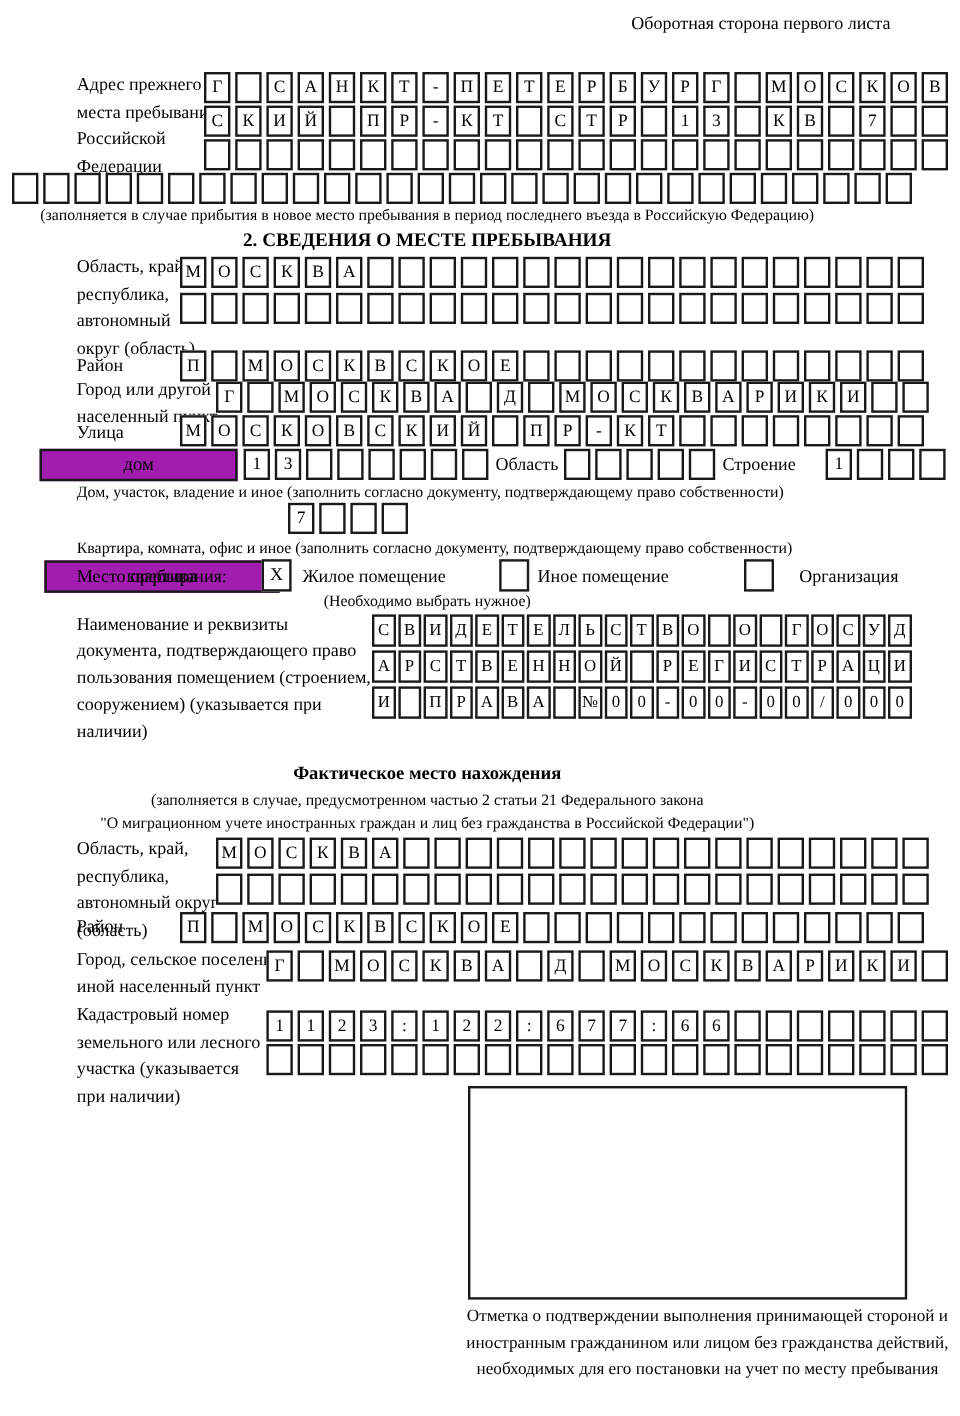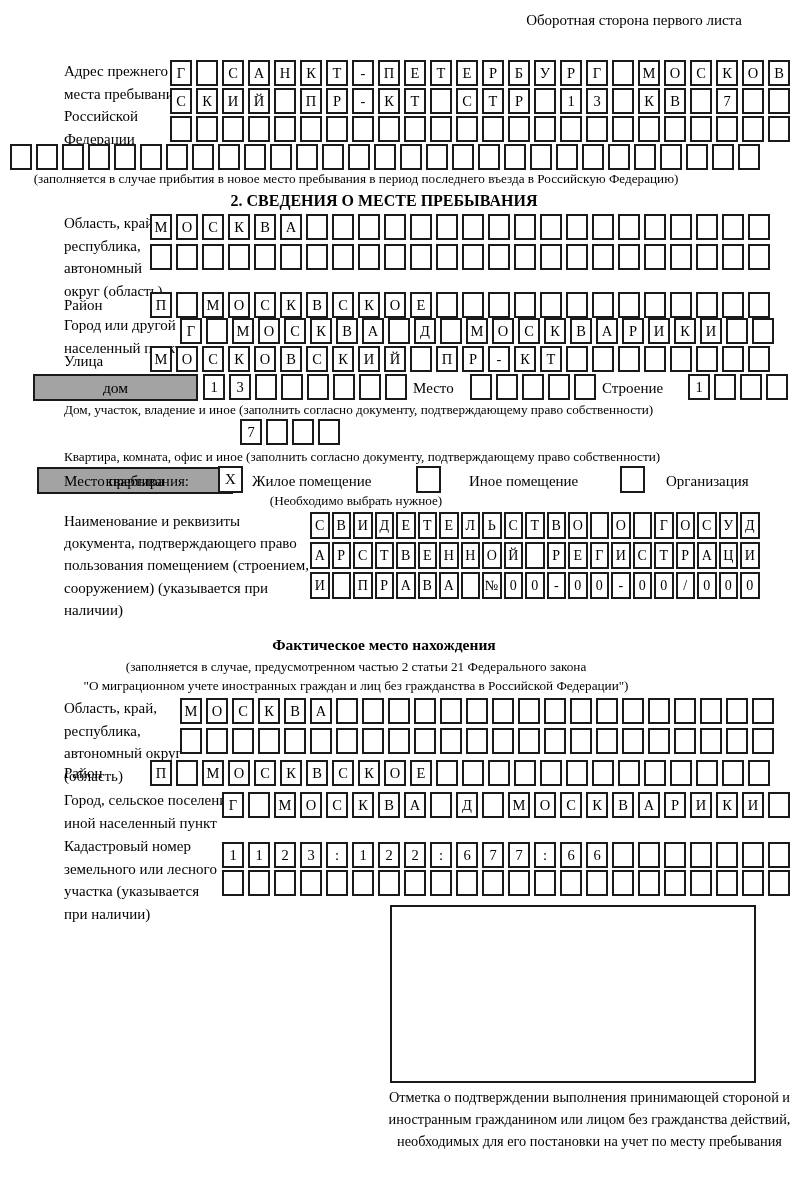--- a/index.html
+++ b/index.html
@@ -2,28 +2,28 @@
 <html><head>
 <meta charset="utf-8">
 <style>
   html,body{margin:0;padding:0;background:#fff;}
   .page{position:relative;width:800px;height:1180px;background:#fff;
         font-family:"Liberation Serif","DejaVu Serif",serif;color:#000;overflow:hidden;}
   .abs{position:absolute;}
   .label{font-size:15px;line-height:1.5;}
   .note{font-size:13.2px;}
   .center{text-align:center;width:712px;left:0;}
-  .title{font-weight:bold;font-size:16px;padding-left:28px;}
+  .title{font-weight:bold;font-size:16px;}
   .boxrow{position:absolute;display:flex;gap:4px;}
   .cell{flex:none;width:22px;height:26px;border:2px solid #1a1a1a;box-sizing:border-box;
         display:flex;align-items:center;justify-content:center;font-size:14.5px;background:#fff;}
   .boxrow.small{gap:2px;}
   .boxrow.small .cell{width:19.5px;height:27px;font-size:14px;}
   .bigbox{position:absolute;border:2px solid #1a1a1a;box-sizing:border-box;height:27px;
-        display:flex;align-items:center;justify-content:center;font-size:15.5px;background:#a3a3a3;}
+        display:flex;align-items:center;justify-content:center;font-size:15.5px;background:#a21caf;}
   .cbox{position:absolute;width:25px;height:27px;border:2px solid #1a1a1a;box-sizing:border-box;
         display:flex;align-items:center;justify-content:center;font-size:15px;background:#fff;}
   .stamp{position:absolute;border:2px solid #1a1a1a;box-sizing:border-box;background:#fff;}
 </style>
 </head>
 <body>
 
 <div class="page">
 
   <div class="abs label" style="top:9px;right:58px;">Оборотная сторона первого листа</div>
@@ -283,21 +283,21 @@
   <div class="boxrow" style="top:374px;left:203px;">
       <span class="cell">1</span>
       <span class="cell">3</span>
       <span class="cell"></span>
       <span class="cell"></span>
       <span class="cell"></span>
       <span class="cell"></span>
       <span class="cell"></span>
       <span class="cell"></span>
     </div>
-  <div class="abs label" style="top:377px;left:413px;">Место</div>
+  <div class="abs label" style="top:377px;left:413px;">Область</div>
   <div class="boxrow" style="top:374px;left:470px;">
       <span class="cell"></span>
       <span class="cell"></span>
       <span class="cell"></span>
       <span class="cell"></span>
       <span class="cell"></span>
     </div>
   <div class="abs label" style="top:377px;left:602px;">Строение</div>
   <div class="boxrow" style="top:374px;left:688px;">
       <span class="cell">1</span>
@@ -313,21 +313,21 @@
       <span class="cell"></span>
       <span class="cell"></span>
       <span class="cell"></span>
     </div>
   <div class="abs note" style="top:449px;left:64px;">Квартира, комната, офис и иное (заполнить согласно документу, подтверждающему право собственности)</div>
 
   <div class="abs label" style="top:470px;left:64px;">Место пребывания:</div>
   <div class="cbox" style="top:466px;left:218px;">X</div>
   <div class="abs label" style="top:470px;left:252px;">Жилое помещение</div>
   <div class="cbox" style="top:466px;left:416px;"></div>
-  <div class="abs label" style="top:470px;left:469px;">Иное помещение</div>
+  <div class="abs label" style="top:470px;left:448px;">Иное помещение</div>
   <div class="cbox" style="top:466px;left:620px;"></div>
   <div class="abs label" style="top:470px;left:666px;">Организация</div>
   <div class="abs label" style="top:510px;left:64px;width:245px;line-height:1.48;">Наименование и реквизиты документа, подтверждающего право пользования помещением (строением, сооружением) (указывается при наличии)</div>
 
   <div class="abs note center" style="top:493px;">(Необходимо выбрать нужное)</div>
   <div class="boxrow small" style="top:512px;left:310px;">
       <span class="cell">С</span>
       <span class="cell">В</span>
       <span class="cell">И</span>
       <span class="cell">Д</span>

